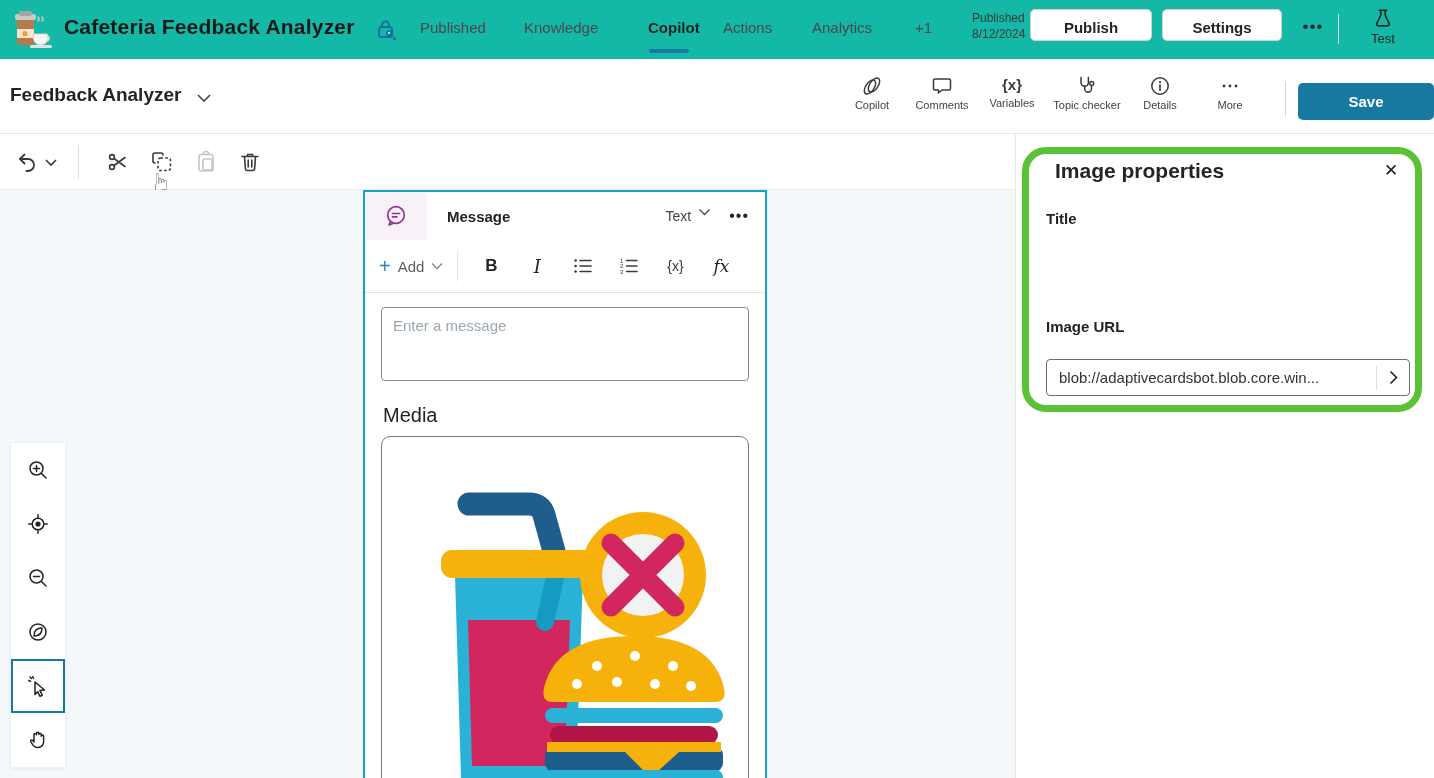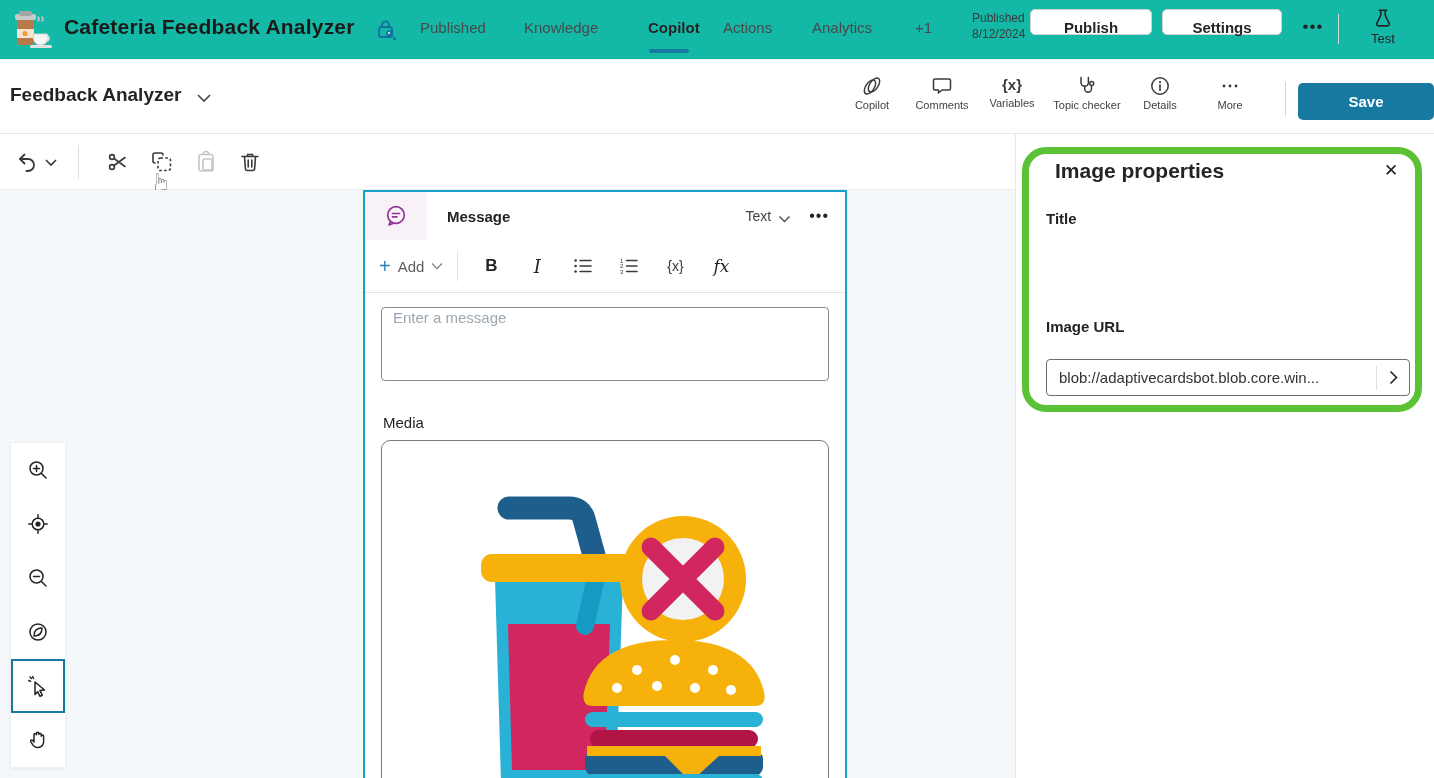--- a/index.html
+++ b/index.html
@@ -9,21 +9,21 @@
 
   
   .topbar { position:absolute; left:0; top:0; width:1434px; height:60px; background:#14b8a6; border-bottom:1px solid #efefef; }
   .logo { position:absolute; left:10px; top:9px; width:44px; height:42px; }
   .app-title { position:absolute; left:64px; top:15px; font-size:21px; font-weight:bold; color:#1b1a19; letter-spacing:.2px; }
   .lock-icon { position:absolute; left:374px; top:17px; width:26px; height:26px; }
   .tab { position:absolute; top:19px; font-size:15px; color:#494949; cursor:pointer; }
   .tab.active { font-weight:bold; color:#242424; }
   .tab-underline { position:absolute; left:649px; top:49px; width:40px; height:4px; border-radius:2px; background:#1779a0; }
   .published { position:absolute; left:948px; top:10px; font-size:12px; line-height:16px; color:#3b3a39;margin-left:24px; }
-  .btn-outline { position:absolute; top:9px; height:26px; background:#fff; border:1px solid #d1d1d1; border-radius:5px; font-size:15px; font-weight:bold; color:#242424; text-align:center; line-height:36px; cursor:pointer; font-family:inherit; }
+  .btn-outline { position:absolute; top:9px; height:32px; background:#fff; border:1px solid #d1d1d1; border-radius:5px; font-size:15px; font-weight:bold; color:#242424; text-align:center; line-height:36px; cursor:pointer; font-family:inherit; }
   .topbar-more { position:absolute; left:1296px; top:14px; width:34px; height:30px; font-size:17px; letter-spacing:1px; color:#242424; text-align:center; line-height:26px; cursor:pointer; }
   .topbar-divider { position:absolute; left:1338px; top:14px; width:1px; height:30px; background:#d6d6d6; }
   .test-btn { position:absolute; left:1358px; top:6px; width:50px; height:50px; text-align:center; cursor:pointer; }
   .test-btn svg { display:block; margin:2px auto 0; }
   .test-btn .lbl { font-size:13px; color:#242424; margin-top:1px; }
 
   
   .cmdbar { position:absolute; left:0; top:60px; width:1434px; height:74px; background:#fff; border-bottom:1px solid #e8e8e8; }
   .topic-name { position:absolute; left:10px; top:24px; font-size:19px; font-weight:bold; color:#242424; }
   .topic-chevron { position:absolute; left:196px; top:33px; }
@@ -38,40 +38,40 @@
   .editbar { position:absolute; left:0; top:134px; width:1015px; height:56px; background:#fff; border-bottom:1px solid #ececec; }
   .ebtn { position:absolute; top:14px; width:28px; height:28px; cursor:pointer; }
   .ebtn svg { display:block; margin:2px auto; }
   .edit-divider { position:absolute; left:78px; top:11px; width:1px; height:34px; background:#dcdcdc; }
   .cursor-glyph { position:absolute; left:150px; top:168px; font-size:24px; color:#4a4b4d; transform:rotate(-90deg); }
 
   
   .canvas { position:absolute; left:0; top:190px; width:1015px; height:588px; background:#f4f8fa; overflow:hidden; }
 
   
-  .node { position:absolute; left:363px; top:0; width:484px; height:588px; background:#fff; border-left:2px solid #14a2c6; border-right:2px solid #14a2c6; border-top:2px solid #14a2c6; }
+  .node { position:absolute; left:363px; top:0; width:404px; height:588px; background:#fff; border-left:2px solid #14a2c6; border-right:2px solid #14a2c6; border-top:2px solid #14a2c6; }
   .node-header { display:flex; align-items:center; height:48px; }
   .node-icon-cell { width:62px; height:48px; background:#f8f1f8; display:flex; align-items:center; justify-content:center; }
   .node-title { font-size:15px; font-weight:bold; color:#242424; margin-left:20px; }
-  .node-type { margin-left:auto; display:flex; align-items:flex-end; gap:7px; font-size:14px; color:#424242; cursor:pointer; }
+  .node-type { margin-left:auto; display:flex; align-items:flex-start; gap:7px; font-size:14px; color:#424242; cursor:pointer; }
   .node-menu { margin:0 16px 0 18px; font-size:16px; letter-spacing:1px; color:#242424; cursor:pointer; }
   .fmt-bar { display:flex; align-items:center; height:53px; border-bottom:1px solid #e4e4e4; padding-left:14px; }
   .add-btn { display:flex; align-items:center; gap:7px; cursor:pointer; }
   .add-plus { font-size:20px; color:#2b7fb8; font-weight:normal; line-height:20px; }
   .add-lbl { font-size:15px; color:#605e5c; }
   .fmt-divider { width:1px; height:30px; background:#e0e0e0; margin:0 10px 0 14px; }
   .fmt-btn { width:46px; height:36px; display:flex; align-items:center; justify-content:center; cursor:pointer; color:#242424; }
   .fmt-bold { font-size:17px; font-weight:bold; }
   .fmt-italic { font-size:18px; font-family:"DejaVu Serif", serif; font-style:italic; }
   .fmt-var { font-size:14px; color:#3b3a39; }
   .fmt-fx { font-size:17px; font-family:"DejaVu Serif", serif; font-style:italic; }
   .node-body { padding:14px 16px 0; }
-  .msg-input { width:100%; height:74px; border:1px solid #8a8886; border-radius:4px; resize:none; font-family:inherit; font-size:15px; padding:1px 11px; color:#242424; outline:none; }
+  .msg-input { width:100%; height:74px; border:1px solid #8a8886; border-radius:4px; resize:none; font-family:inherit; font-size:15px; padding:9px 11px; color:#242424; outline:none; }
   .msg-input::placeholder { color:#9aa6b0; }
-  .media-label { font-size:15px; color:#242424; margin:29px 0 9px 2px; }
+  .media-label { font-size:20px; color:#242424; margin:19px 0 9px 2px; }
   .media-card { border:1px solid #7a7a7a; border-radius:9px; background:#fff; height:400px; overflow:hidden; padding-top:33px; }
   .media-card svg { display:block; margin:0 auto; }
 
   
   .ltoolbar { position:absolute; left:10px; top:252px; width:56px; background:#fff; border:1px solid #f0f0f0; box-shadow:0 1px 3px rgba(0,0,0,.06); }
   .ltool { position:relative; width:54px; height:54px; display:flex; align-items:center; justify-content:center; cursor:pointer; color:#242424; }
   .ltool.selected { outline:2px solid #1779a0; outline-offset:-2px; }
 
   
   .panel { position:absolute; left:1015px; top:134px; width:419px; height:644px; background:#fff; border-left:1px solid #e7e7e7; }

